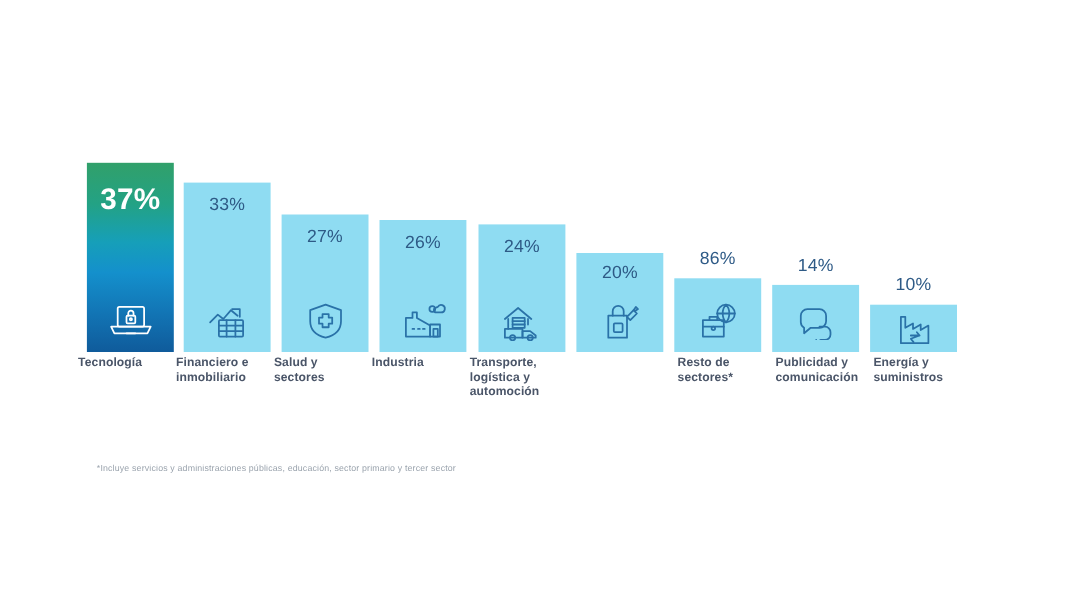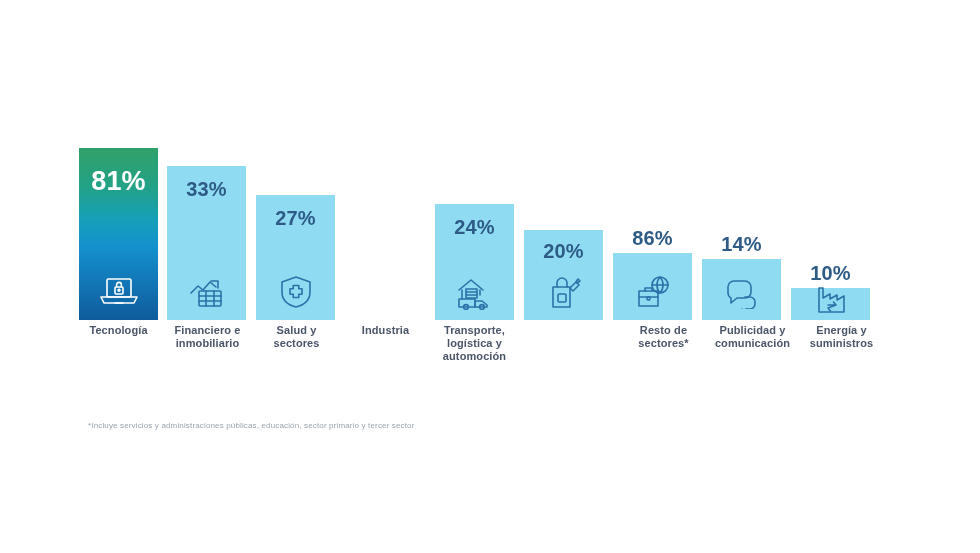--- a/index.html
+++ b/index.html
@@ -54,22 +54,22 @@
                 #0f5b9b 100%);
   }
 
   
   .value {
     position: absolute;
     left: 0;
     right: 0;
     text-align: center;
     color: #2e5a86;
-    font-size: 20px;
-    font-weight: bold;
+    font-size: 16px;
+    font-weight: normal;
     letter-spacing: 0.2px;
     white-space: nowrap;
   }
   .value.white {
     color: #ffffff;
     font-size: 27px;
     font-weight: bold;
   }
   .value.above {
     color: #2e5a86;
@@ -88,21 +88,20 @@
   }
   .icon-wrap svg {
     display: block;
   }
 
   
   .cat-label {
     position: absolute;
     top: 324px;
     width: 95px;
-    text-align: center;
     font-size: 11px;
     line-height: 13px;
     color: #4a5568;
     font-weight: bold;
     letter-spacing: 0.1px;
   }
 
   
   #footnote {
     position: absolute;
@@ -116,21 +115,21 @@
 </style>
 </head>
 <body>
 
 <div id="slide">
 
   <div id="plot">
 
     <div class="bar-col" style="left:0px;">
       <div class="bar highlight" style="height:172px;">
-        <div class="value white" style="top:18px;">81%</div>
+        <div class="value white" style="top:18px;">37%</div>
         <div class="icon-wrap">
           <svg width="40" height="32" viewBox="0 0 40 32" fill="none" stroke="#ffffff" stroke-width="1.6" stroke-linecap="round" stroke-linejoin="round">
             <rect x="8" y="3" width="24" height="18" rx="1.5"></rect>
             <path d="M2 21 h36 l-3 6 H5 Z"></path>
             <path d="M16 27 h8"></path>
             <rect x="16" y="11" width="8" height="7" rx="1"></rect>
             <path d="M17.6 11 v-2.2 a2.4 2.4 0 0 1 4.8 0 V11"></path>
             <circle cx="20" cy="14.2" r="1"></circle>
           </svg>
         </div>
@@ -156,20 +155,35 @@
         <div class="value" style="top:12px;">27%</div>
         <div class="icon-wrap">
           <svg width="34" height="36" viewBox="0 0 34 36" fill="none" stroke="#2a72a8" stroke-width="1.6" stroke-linecap="round" stroke-linejoin="round">
             <path d="M17 3 L31 8 v10 c0 8-6 13-14 15 -8-2-14-7-14-15 V8 Z"></path>
             <path d="M14.2 11.5 h5.6 v3.2 h3.2 v5.6 h-3.2 v3.2 h-5.6 v-3.2 h-3.2 v-5.6 h3.2 Z"></path>
           </svg>
         </div>
       </div>
     </div>
 
+    <div class="bar-col" style="left:266px;">
+      <div class="bar" style="height:120px;">
+        <div class="value" style="top:12px;">26%</div>
+        <div class="icon-wrap">
+          <svg width="42" height="34" viewBox="0 0 42 34" fill="none" stroke="#2a72a8" stroke-width="1.6" stroke-linecap="round" stroke-linejoin="round">
+            <path d="M5 31 V14 h6 V9 h4 v5 l12 7 v10 Z"></path>
+            <path d="M27 31 V20 h9 v11 Z"></path>
+            <circle cx="29" cy="6" r="2.6"></circle>
+            <path d="M34 4 a3.4 3.4 0 1 1 3 5 h-4 a2.2 2.2 0 0 1 -0.6 -4.4 Z"></path>
+            <path d="M11 24 h1.6 M16 24 h1.6 M20.5 24 h1.6"></path>
+            <rect x="30" y="24" width="4" height="7"></rect>
+          </svg>
+        </div>
+      </div>
+    </div>
 
     <div class="bar-col" style="left:356px;">
       <div class="bar" style="height:116px;">
         <div class="value" style="top:12px;">24%</div>
         <div class="icon-wrap">
           <svg width="44" height="36" viewBox="0 0 44 36" fill="none" stroke="#2a72a8" stroke-width="1.6" stroke-linecap="round" stroke-linejoin="round">
             <path d="M6 16 L18 6 l12 10"></path>
             <path d="M9 16 v9 M27 16 v5"></path>
             <rect x="13" y="15" width="11" height="9"></rect>
             <path d="M13 18 h11 M13 21 h11"></path>
@@ -219,21 +233,21 @@
         <div class="icon-wrap">
           <svg width="40" height="34" viewBox="0 0 40 34" fill="none" stroke="#2a72a8" stroke-width="1.6" stroke-linecap="round" stroke-linejoin="round">
             <path d="M6 12 a6 6 0 0 1 6-6 h11 a6 6 0 0 1 6 6 v5 a6 6 0 0 1 -6 6 h-8 l-6 5 v-5 a6 6 0 0 1 -3 -5 Z"></path>
             <path d="M23 22 h5 a5 5 0 0 1 5 5 v2 a5 5 0 0 1 -5 5 h-4 l-4 3 v-3"></path>
           </svg>
         </div>
       </div>
     </div>
 
     <div class="bar-col" style="left:712px;">
-      <div class="bar" style="height:32px;">
+      <div class="bar" style="height:43px;">
         <div class="value above" style="top:-26px;">10%</div>
         <div class="icon-wrap" style="bottom:2px;height:36px;">
           <svg width="38" height="32" viewBox="0 0 38 32" fill="none" stroke="#2a72a8" stroke-width="1.6" stroke-linecap="round" stroke-linejoin="round">
             <path d="M7 4 h4 v10 l7-4 v5 l7-4 v5 l7-4 v16 H7 Z"></path>
             <path d="M16 21 l8 0 -2.5 -3 M24 21 l-8 3 2.5 3"></path>
           </svg>
         </div>
       </div>
     </div>
 

